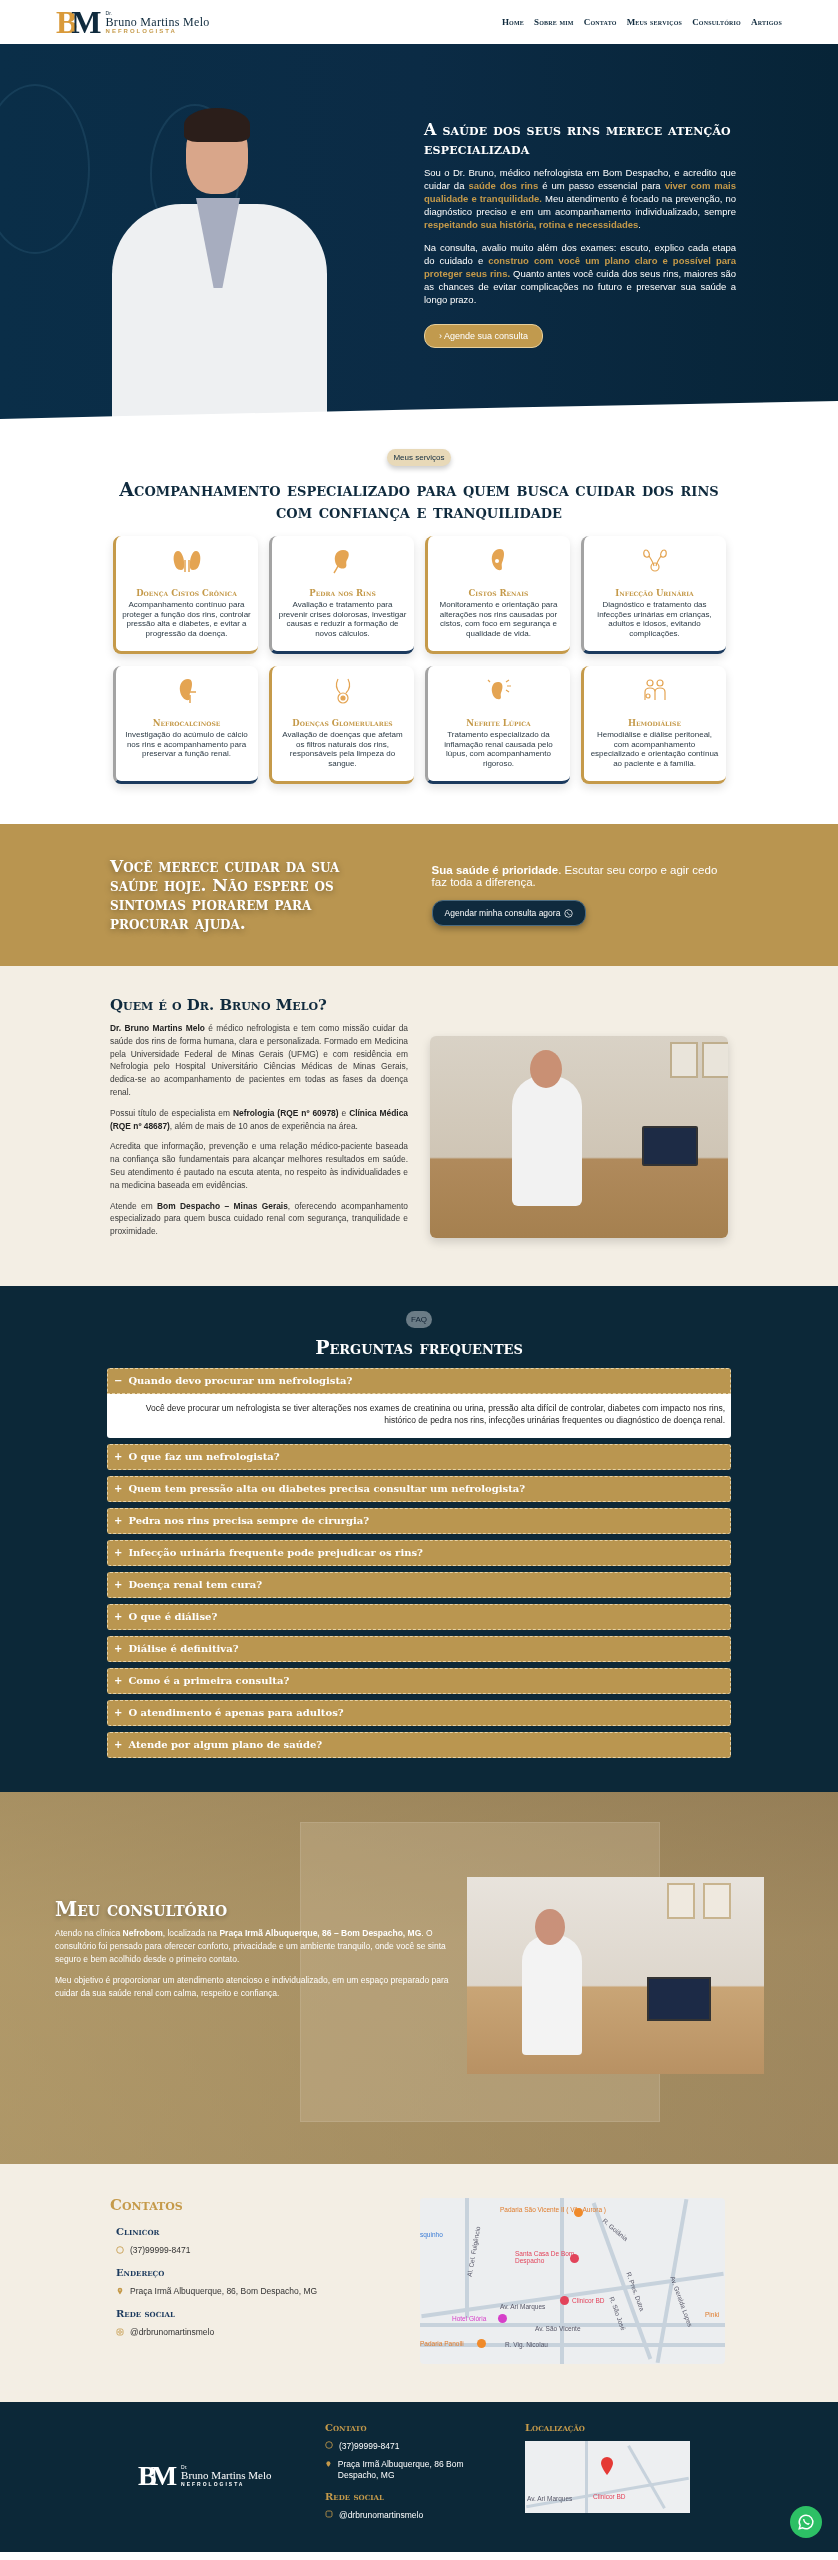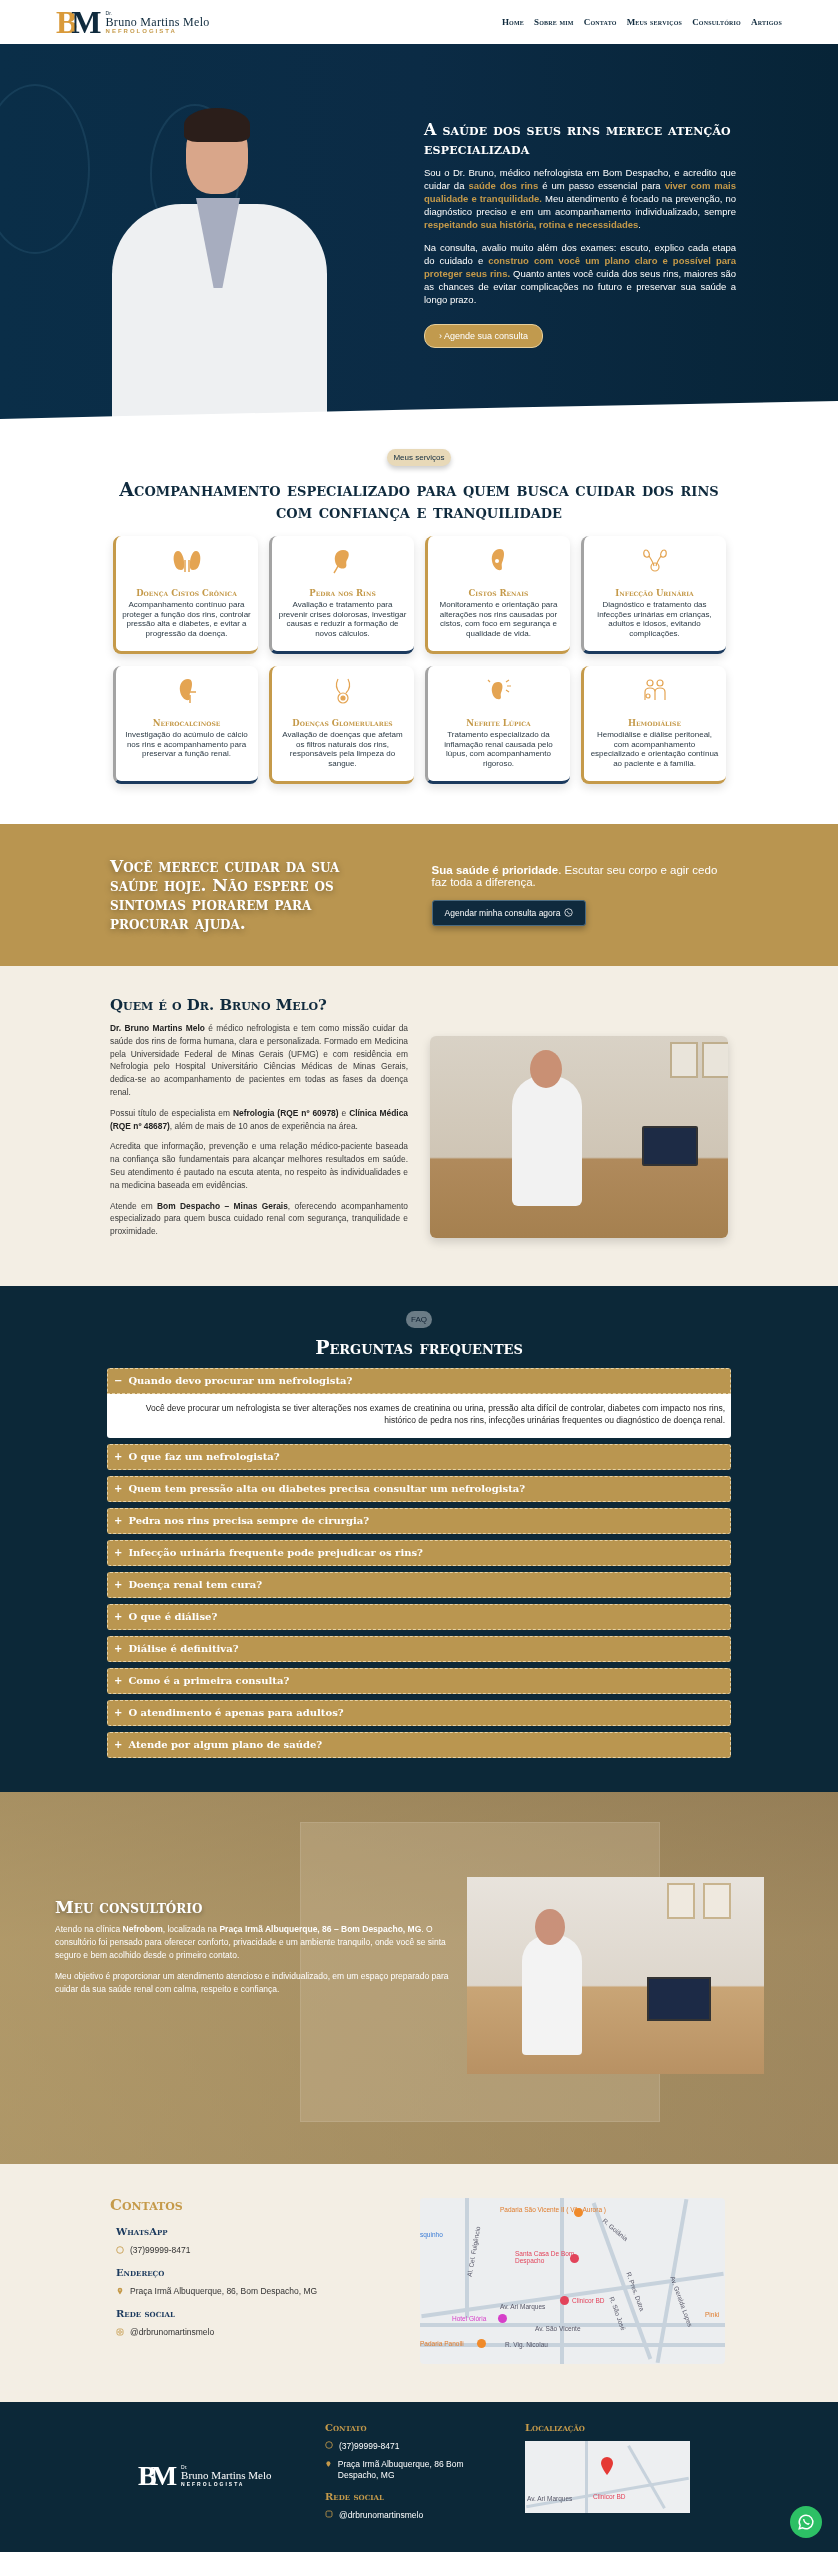--- a/index.html
+++ b/index.html
@@ -42,21 +42,21 @@
   .card.navy-b { border-left: 3px solid #a3a3a3; border-bottom: 3px solid #1b3a5e; }
   .card-icon { width: 30px; height: 30px; margin: 2px auto 8px; }
   .card-title { font-family: "DejaVu Serif", serif; font-variant: small-caps; font-weight: bold; color: #c59a4a; font-size: 8.5px; margin-bottom: 2px; }
   .card-desc { font-size: 8px; line-height: 9.5px; color: #2b3a45; }
 
   
   .cta { background: #b99550; height: 142px; display: flex; align-items: center; padding: 0 110px; gap: 40px; }
   .cta-title { font-family: "DejaVu Serif", serif; font-weight: bold; font-variant: small-caps; color: #fff; font-size: 17px; line-height: 19px; width: 285px; text-shadow: 0 2px 6px rgba(0,0,0,0.35); }
   .cta-right { width: 300px; color: #fff; }
   .cta-text { font-size: 11.5px; line-height: 12px; }
-  .btn-navy { display: inline-flex; align-items: flex-start; gap: 4px; background: #0f2a3d; color: #fff; font-size: 8.5px; padding: 7px 12px; border-radius: 3px; margin-top: 12px; box-shadow: 0 3px 6px rgba(0,0,0,0.3); border: 1px solid #4a6a80; }
+  .btn-navy { display: inline-flex; align-items: center; gap: 4px; background: #0f2a3d; color: #fff; font-size: 8.5px; padding: 7px 12px; border-radius: 11px; margin-top: 12px; box-shadow: 0 3px 6px rgba(0,0,0,0.3); border: 1px solid #4a6a80; }
 
   
   .about { background: #f3eee4; padding: 30px 110px 40px; display: flex; gap: 22px; align-items: flex-start; }
   .about-left { width: 303px; }
   .about-title { font-family: "DejaVu Serif", serif; font-weight: bold; font-variant: small-caps; font-size: 15px; color: #0f2a3d; margin-bottom: 8px; }
   .about-p { font-size: 8.4px; line-height: 12.8px; text-align: justify; color: #3a3a3a; margin-bottom: 8px; }
   .about-p b { color: #222; }
   .about-photo { margin-top: 40px; width: 303px; height: 202px; border-radius: 6px; background: linear-gradient(180deg, #d9d2c6 0%, #cfc5b5 60%, #b08a5c 61%, #a5804f 100%); position: relative; overflow: hidden; box-shadow: 0 4px 10px rgba(0,0,0,0.15); }
   .about-photo .person { position: absolute; left: 82px; top: 40px; width: 70px; height: 130px; background: #f2f2f2; border-radius: 30px 30px 6px 6px; }
   .about-photo .phead { position: absolute; left: 100px; top: 14px; width: 32px; height: 38px; border-radius: 50%; background: #c99074; }
@@ -71,21 +71,21 @@
   .faq-item .sign { margin-right: 6px; font-family: "DejaVu Sans", sans-serif; font-size: 10px; }
   .faq-open { margin-bottom: 6px; }
   .faq-open .faq-item { margin-bottom: 0; border-radius: 3px 3px 0 0; }
   .faq-answer { background: #fff; color: #222; font-size: 8.5px; line-height: 12px; text-align: right; padding: 8px 6px 12px; border-radius: 0 0 3px 3px; }
 
   
   .office { position: relative; height: 372px; background: linear-gradient(180deg, #8b7654 0%, #a08a63 40%, #9a8560 100%); overflow: hidden; }
   .office::before { content: ""; position: absolute; inset: 0; background: linear-gradient(90deg, rgba(190,165,110,0.55), rgba(160,135,90,0.45)); }
   .office-building { position: absolute; left: 300px; top: 30px; width: 360px; height: 300px; background: rgba(220,205,175,0.25); border: 1px solid rgba(255,255,255,0.1); }
   .office-content { position: absolute; left: 55px; top: 105px; width: 400px; color: #fff; }
-  .office-title { font-family: "DejaVu Serif", serif; font-weight: bold; font-variant: small-caps; font-size: 17px; margin-bottom: 6px; text-shadow: 0 2px 4px rgba(0,0,0,0.3); }
+  .office-title { font-family: "DejaVu Serif", serif; font-weight: bold; font-variant: small-caps; font-size: 20px; margin-bottom: 6px; text-shadow: 0 2px 4px rgba(0,0,0,0.3); }
   .office-p { font-size: 8.5px; line-height: 13px; margin-bottom: 8px; }
   .office-photo { position: absolute; left: 467px; top: 85px; width: 297px; height: 197px; background: linear-gradient(180deg, #e8e3dc 0%, #ddd6cc 55%, #c9a576 56%, #b89163 100%); overflow: hidden; }
   .office-photo .person { position: absolute; left: 55px; top: 58px; width: 60px; height: 120px; background: #f3f3f3; border-radius: 26px 26px 4px 4px; }
   .office-photo .phead { position: absolute; left: 68px; top: 32px; width: 30px; height: 36px; border-radius: 50%; background: #c9917a; }
   .office-photo .monitor { position: absolute; left: 180px; top: 100px; width: 64px; height: 44px; background: #1c2a46; border: 2px solid #333; }
   .office-photo .frame { position: absolute; top: 6px; width: 28px; height: 36px; background: #efe9df; border: 2px solid #c8b48f; }
 
   
   .contacts { background: #f3eee4; padding: 32px 110px 38px; display: flex; gap: 20px; }
   .contacts-left { width: 290px; }
@@ -329,21 +329,21 @@
     <div class="frame" style="left:236px;"></div>
     <div class="person"></div>
     <div class="phead"></div>
     <div class="monitor"></div>
   </div>
 </section>
 
 <section class="contacts">
   <div class="contacts-left">
     <h2 class="contacts-title">Contatos</h2>
-    <div class="c-label">WhatsApp</div>
+    <div class="c-label">Clinicor</div>
     <div class="c-line">
       <svg class="c-ico" viewBox="0 0 24 24">
           <circle cx="12" cy="12" r="10" fill="none" stroke="#c59a4a" stroke-width="2.5"></circle>
         </svg>
       <span>(37)99999-8471</span>
     </div>
     <div class="c-label">Endereço</div>
     <div class="c-line">
       <svg class="c-ico" viewBox="0 0 24 24">
           <path d="M12 2a7 7 0 0 0-7 7c0 5 7 13 7 13s7-8 7-13a7 7 0 0 0-7-7zm0 9a2 2 0 1 1 0-4 2 2 0 0 1 0 4z" fill="#c59a4a"></path>

